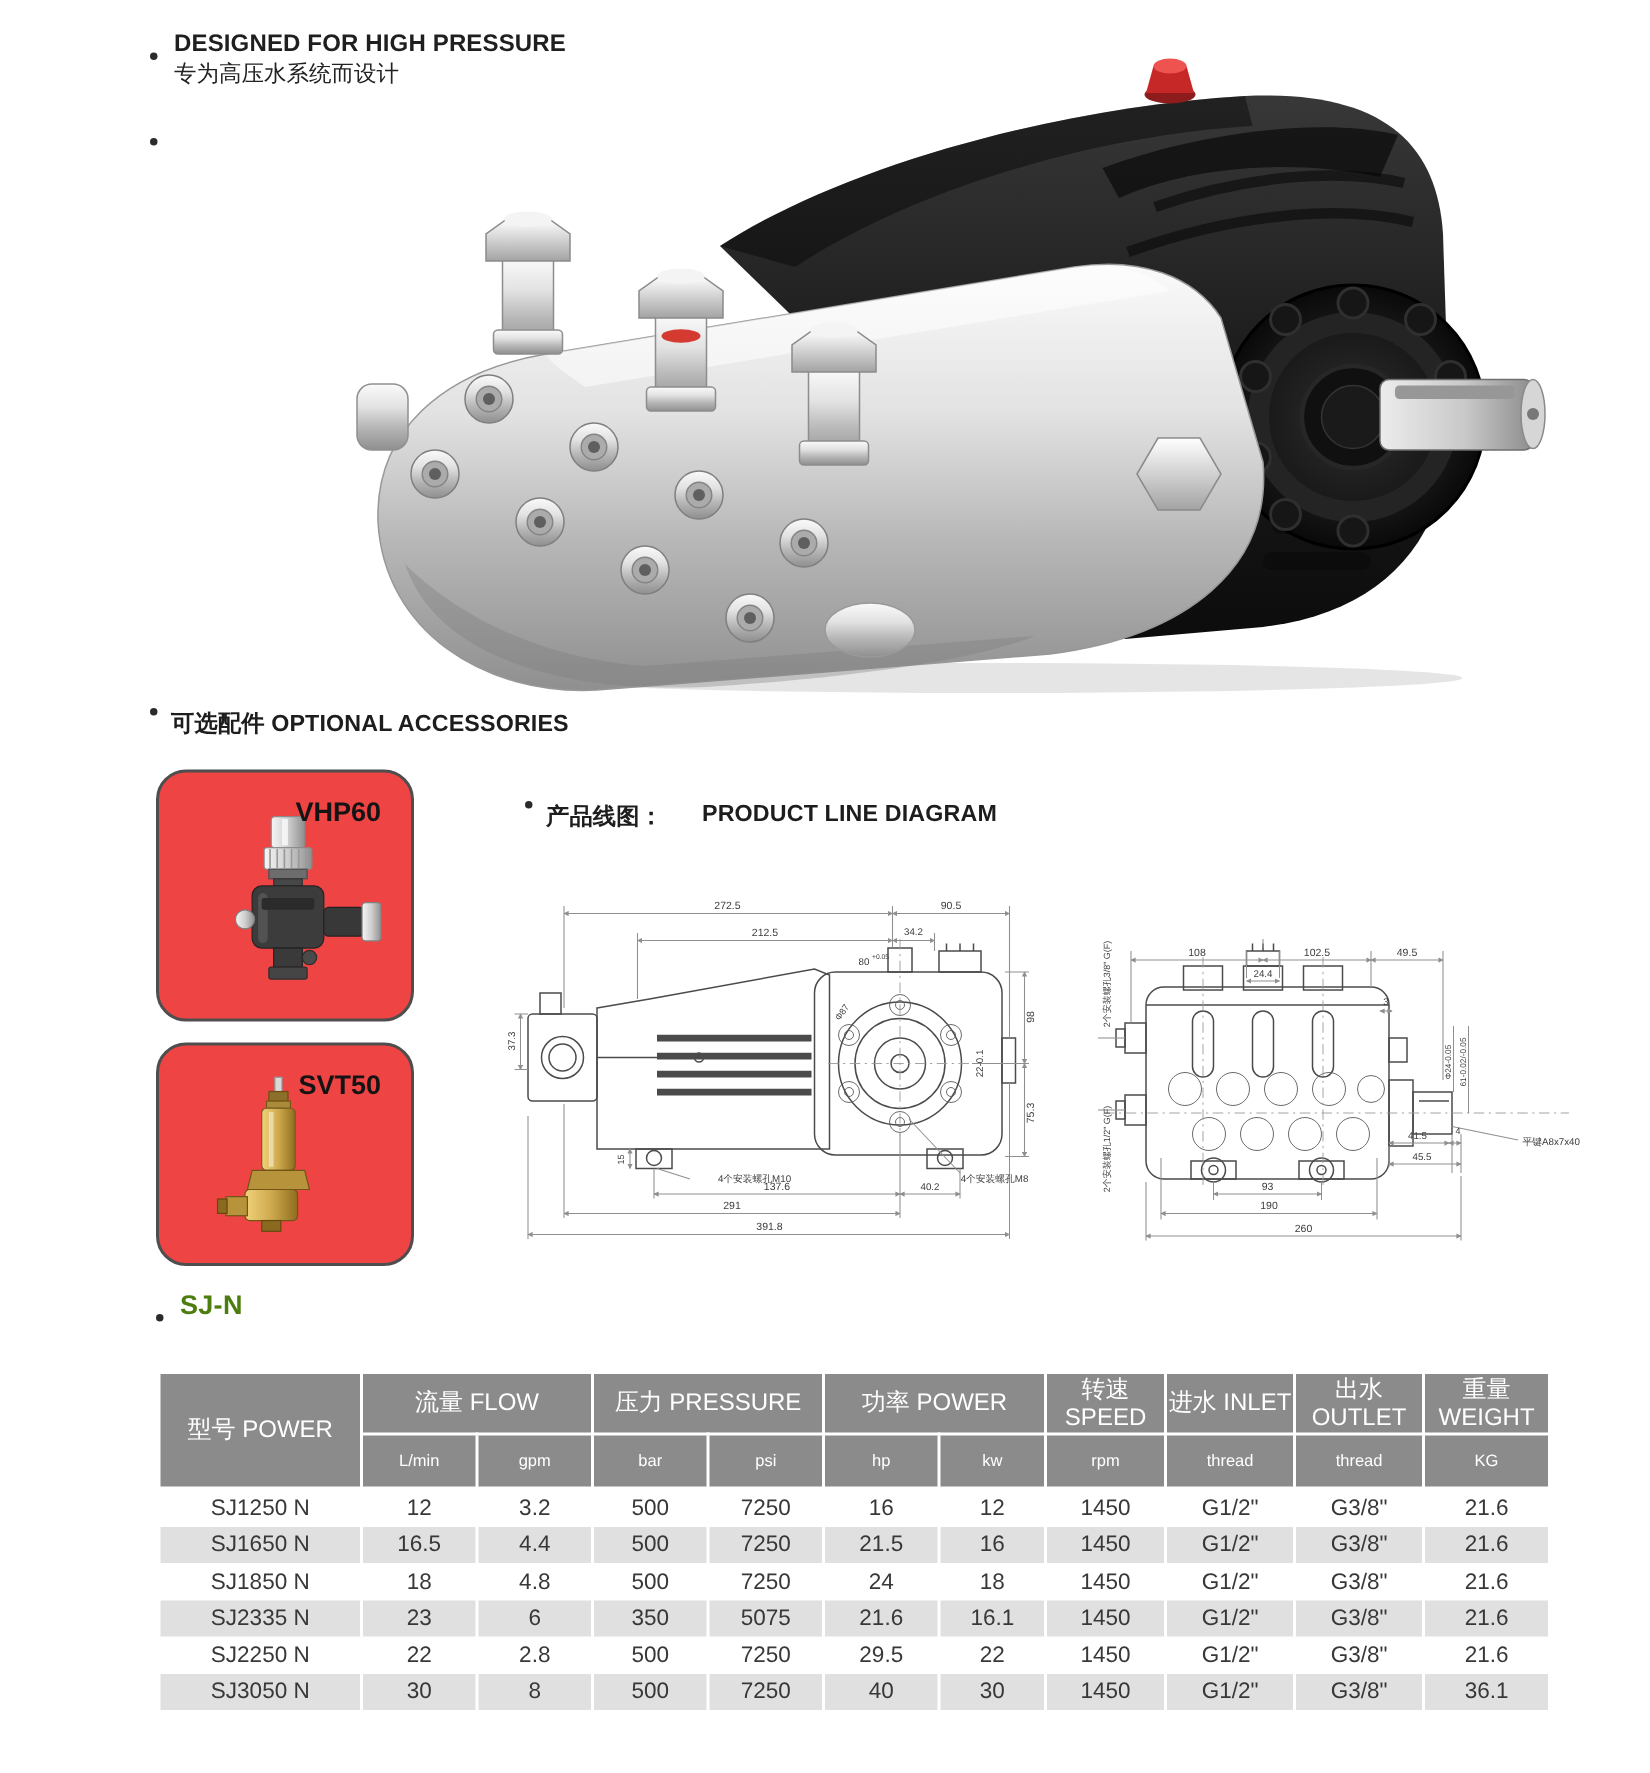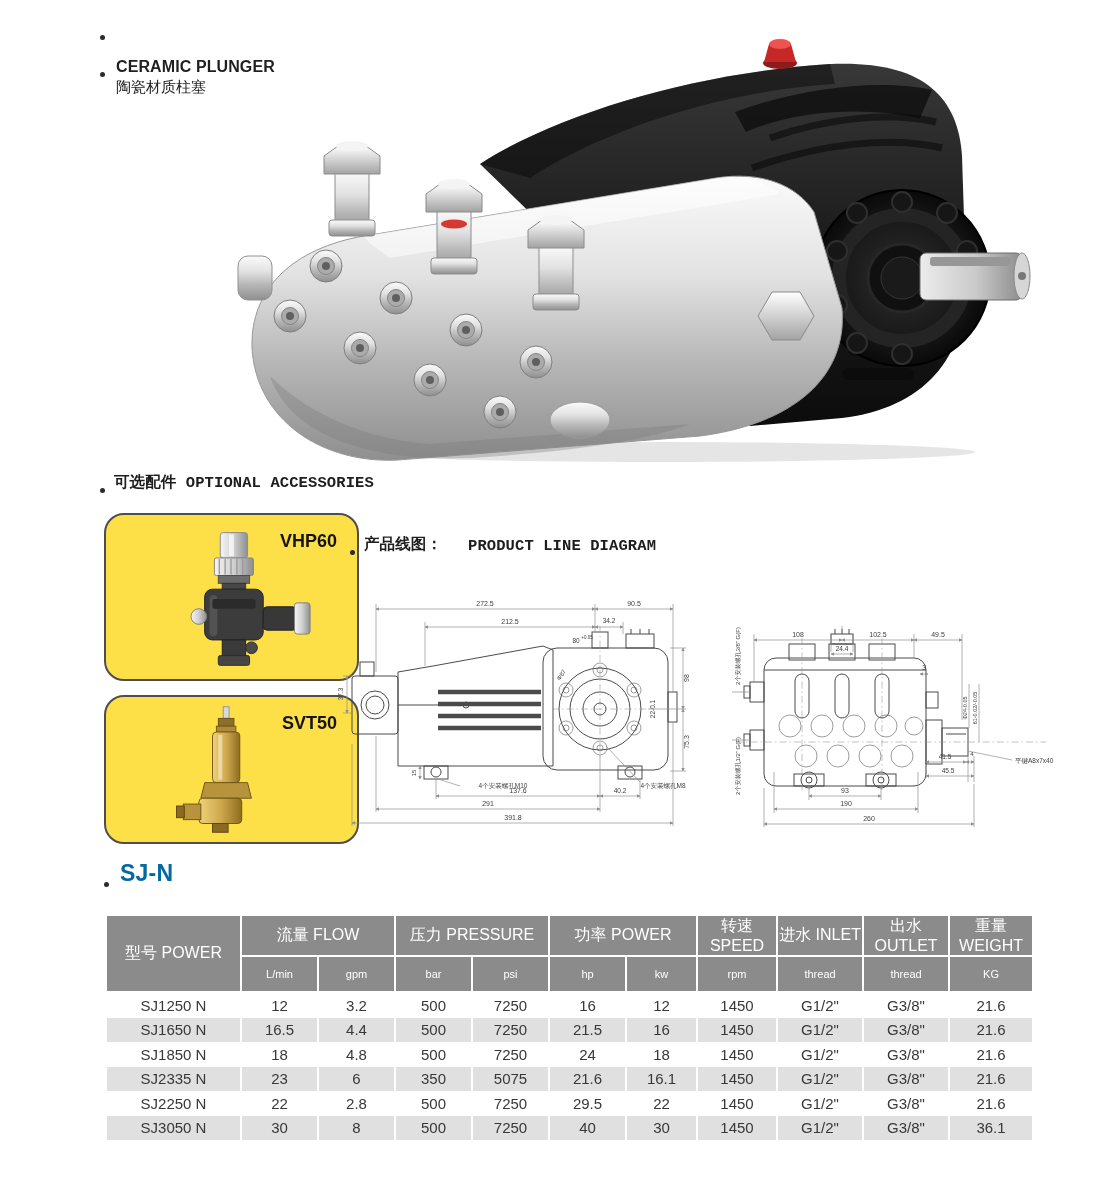--- a/index.html
+++ b/index.html
@@ -8,34 +8,34 @@
   .dot{width:5px;height:5px;background:#2b2b2b;border-radius:50%;flex:none;}
 
   
   .features{left:100px;top:20px;}
   .feature{display:flex;gap:11px;margin-bottom:17px;}
   .feature .dot{margin-top:15px;}
   .feature .en{font-size:16px;font-weight:700;color:#1f1f1f;line-height:1.22;letter-spacing:.1px;}
   .feature .cn{font-size:15px;color:#222;line-height:1.35;}
 
   
-  .sec-title{display:flex;align-items:flex-end;gap:9px;font-size:15.5px;color:#1d1d1d;font-weight:700;letter-spacing:.1px;font-family:Liberation Mono, monospace;}
+  .sec-title{display:flex;align-items:flex-start;gap:9px;font-size:15.5px;color:#1d1d1d;font-weight:700;letter-spacing:.1px;}
   .acc-title{left:100px;top:472px;}
   .diag-title{left:350px;top:534px;}
   .diag-title .en{margin-left:17px;}
 
   
-  .card{left:104px;width:255px;border:2px solid #4e4e4e;border-radius:20px;background:#fde047;box-sizing:border-box;}
+  .card{left:104px;width:172px;border:2px solid #4e4e4e;border-radius:20px;background:#ef4444;box-sizing:border-box;}
   .card .label{position:absolute;top:16px;right:20px;font-weight:700;font-size:18px;color:#141414;}
   .card svg{position:absolute;left:0;top:0;width:100%;height:100%;}
   #card-vhp60{top:513px;height:168px;}
   #card-svt50{top:695px;height:149px;}
 
   
-  .spec-head{left:104px;top:860px;display:flex;align-items:flex-end;gap:11px;font-size:23px;color:#0369a1;}
+  .spec-head{left:104px;top:860px;display:flex;align-items:flex-end;gap:11px;font-size:18px;color:#4d7c0f;}
   .spec-head .series{font-weight:700;letter-spacing:.2px;}
   .spec-head .rest{white-space:pre;}
 
   
   table.spec{position:absolute;left:105px;top:914px;width:927px;border-collapse:collapse;table-layout:fixed;}
   table.spec th{background:#8b8b8b;color:#fff;font-weight:400;border:2px solid #fff;padding:0;}
   table.spec th.group{height:31px;font-size:16px;}
   table.spec th.sub{height:34px;font-size:11px;}
   table.spec td{text-align:center;height:24.5px;font-size:15px;color:#383838;border-left:2px solid #fff;border-right:2px solid #fff;padding:0;}
   table.spec tbody tr:nth-child(even){background:#e0e0e0;}
@@ -48,27 +48,27 @@
   .partThin{stroke:#5a5a5a;fill:none;stroke-width:.6;}
   .dim{stroke:#8f8f8f;stroke-width:.7;fill:none;}
   .cl{stroke:#9a9a9a;stroke-width:.6;stroke-dasharray:7 3 1.5 3;fill:none;}
 </style>
 </head>
 <body>
 
 <div class="abs features">
   <div class="feature">
     <span class="dot"></span>
+    <div>
+        <div class="en">DESIGNED FOR HIGH PRESSURE</div>
+         <div class="cn">专为高压水系统而设计</div>
+      </div>
   </div>
   <div class="feature">
     <span class="dot"></span>
-    <div>
-        <div class="en">CERAMIC PLUNGER</div>
-         <div class="cn">陶瓷材质柱塞</div>
-      </div>
   </div>
 </div>
 
 <svg class="abs" style="left:230px;top:16px;width:815px;height:450px;" viewBox="0 0 815 450" aria-hidden="true">
   <defs>
     <linearGradient id="gChrome" x1="0" y1="0" x2="0" y2="1">
       <stop offset="0" stop-color="#fafafa"></stop>
         <stop offset=".35" stop-color="#e2e2e2"></stop>
       <stop offset=".65" stop-color="#b7b7b7"></stop>
         <stop offset="1" stop-color="#8f8f8f"></stop>

